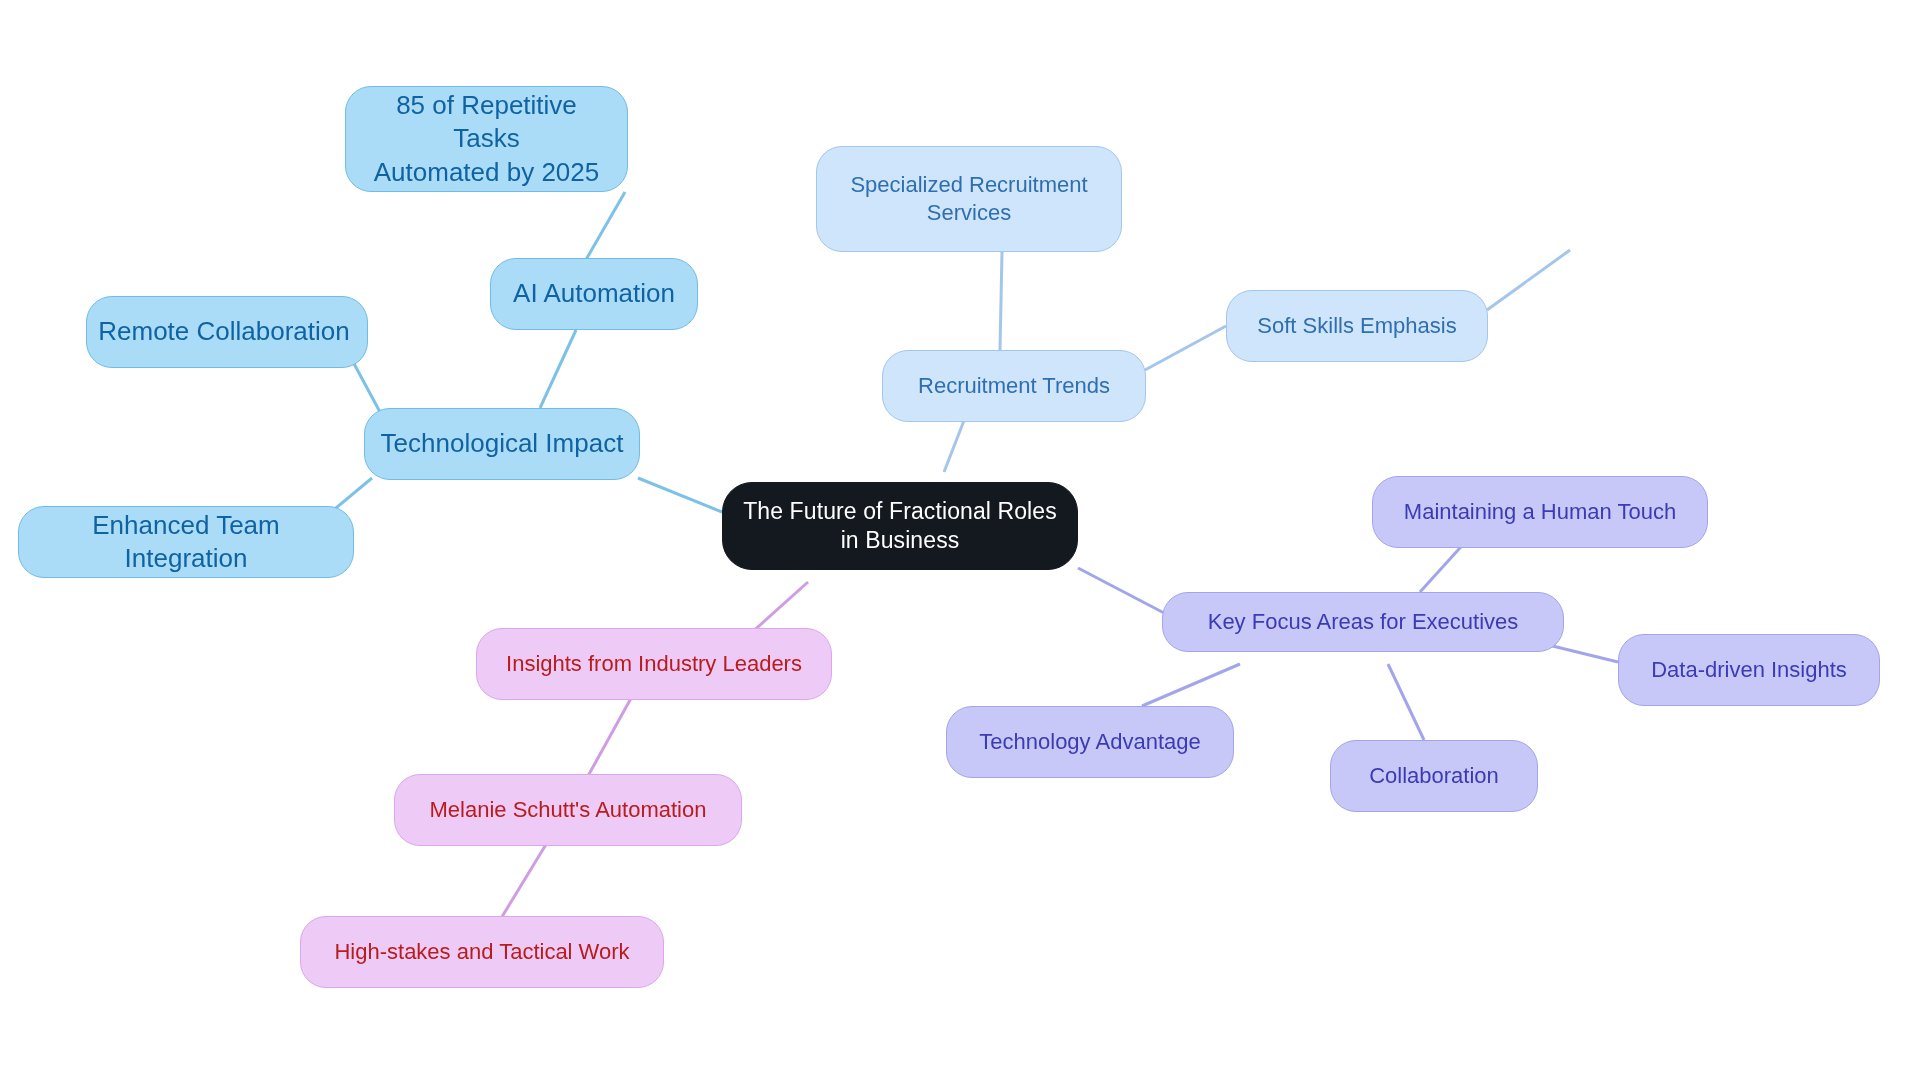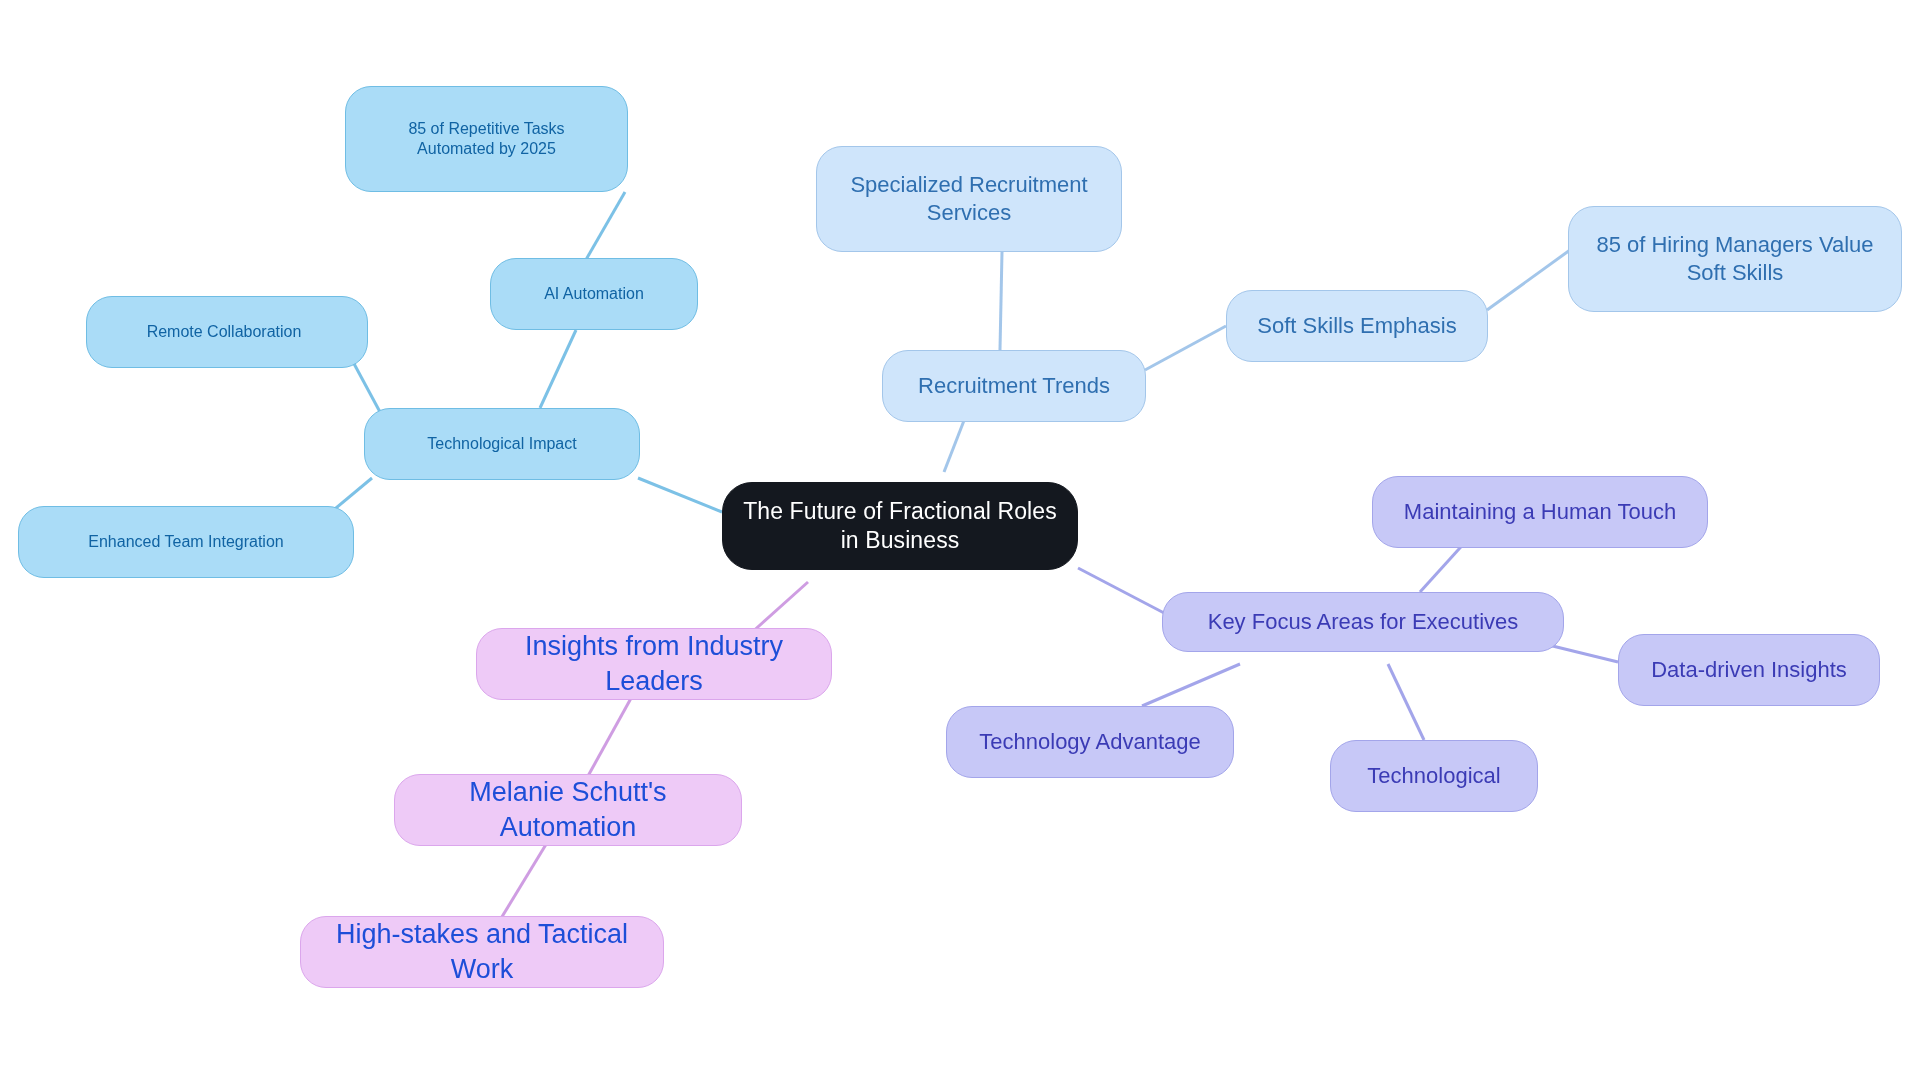--- a/index.html
+++ b/index.html
@@ -44,39 +44,39 @@
     border-color: #14181f;
     color: #ffffff;
     font-size: 23px;
     border-radius: 30px;
     letter-spacing: 0.1px;
   }
   .node.blue {
     background: #aadcf7;
     border-color: #6fbde4;
     color: #1063a3;
-    font-size: 16px;
+    font-size: 26px;
   }
   .node.blue2 {
     background: #cfe5fb;
     border-color: #a3c6ea;
     color: #2f6fb0;
     font-size: 22px;
   }
   .node.purple {
     background: #c7c8f7;
     border-color: #a3a5ea;
     color: #3b3bb5;
     font-size: 22px;
   }
   .node.pink {
     background: #eecaf7;
     border-color: #dba6ec;
-    color: #1d4ed8;
-    font-size: 27px;
+    color: #b91c1c;
+    font-size: 22px;
   }
 </style>
 </head>
 <body>
 
 <div id="canvas">
 
   <svg id="edges" viewBox="0 0 1920 1083">
 
     <path d="M 722 512 L 638 478" stroke="#7cc1e6" stroke-width="3" fill="none"></path>
@@ -128,30 +128,28 @@
 
   <div class="node blue" style="left:18px; top:506px; width:336px; height:72px;">Enhanced Team Integration</div>
 
   <div class="node blue2" style="left:882px; top:350px; width:264px; height:72px;">Recruitment Trends</div>
 
   <div class="node blue2" style="left:816px; top:146px; width:306px; height:106px;">Specialized Recruitment
 Services</div>
 
   <div class="node blue2" style="left:1226px; top:290px; width:262px; height:72px;">Soft Skills Emphasis</div>
 
-  <div class="node blue2" style="left:1568px; top:206px; width:334px; height:106px;">85 of Hiring Managers Value
-Soft Skills</div>
 
   <div class="node purple" style="left:1162px; top:592px; width:402px; height:60px;">Key Focus Areas for Executives</div>
 
   <div class="node purple" style="left:1372px; top:476px; width:336px; height:72px;">Maintaining a Human Touch</div>
 
   <div class="node purple" style="left:1618px; top:634px; width:262px; height:72px;">Data-driven Insights</div>
 
-  <div class="node purple" style="left:1330px; top:740px; width:208px; height:72px;">Technological</div>
+  <div class="node purple" style="left:1330px; top:740px; width:208px; height:72px;">Collaboration</div>
 
   <div class="node purple" style="left:946px; top:706px; width:288px; height:72px;">Technology Advantage</div>
 
   <div class="node pink" style="left:476px; top:628px; width:356px; height:72px;">Insights from Industry Leaders</div>
 
   <div class="node pink" style="left:394px; top:774px; width:348px; height:72px;">Melanie Schutt's Automation</div>
 
   <div class="node pink" style="left:300px; top:916px; width:364px; height:72px;">High-stakes and Tactical Work</div>
 
 </div>

